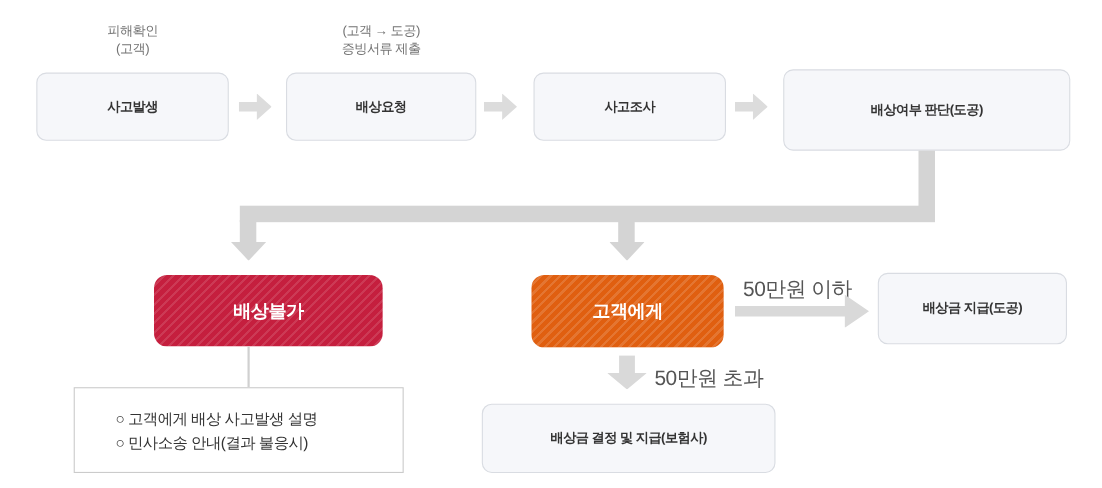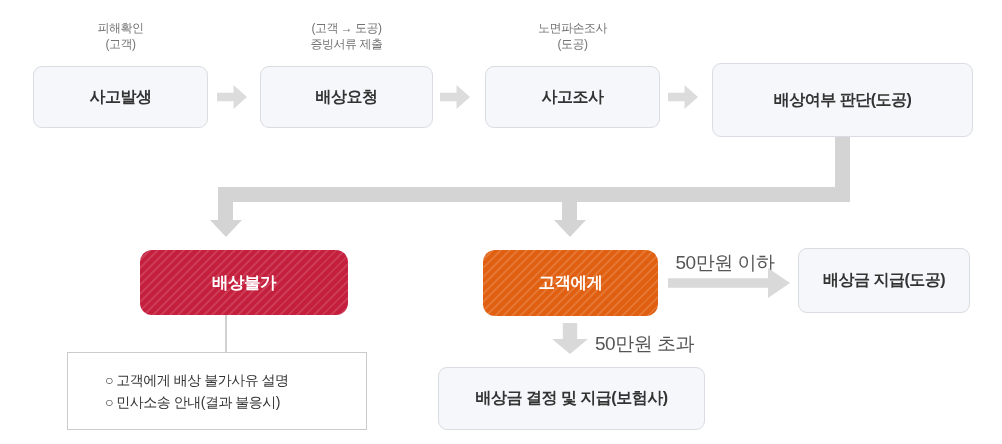--- a/index.html
+++ b/index.html
@@ -6,21 +6,21 @@
   body{font-family:"Liberation Sans","DejaVu Sans",sans-serif;}
   .stage{position:relative;width:1002px;height:444px;background:#ffffff;overflow:hidden;}
 
   
   .pbox{
     position:absolute;
     background:#f6f7fa;
     border:1.5px solid #d9dce2;
     border-radius:9px;
     display:flex;align-items:center;justify-content:center;
-    font-weight:bold;font-size:16px;color:#333;
+    font-weight:bold;font-size:12px;color:#333;
     letter-spacing:-0.5px;
     box-sizing:border-box;
   }
   .caption{
     position:absolute;
     font-size:12px;color:#737373;line-height:1.32;
     text-align:center;letter-spacing:-0.5px;
   }
   
   .arrow-r-sm{
@@ -74,24 +74,20 @@
 <div class="stage">
 
   <div class="caption" style="left:33px;top:21px;width:175px;">
     <div>피해확인</div>
     <div>(고객)</div>
   </div>
   <div class="caption" style="left:260px;top:21px;width:173px;">
     <div>(고객 → 도공)</div>
     <div>증빙서류 제출</div>
   </div>
-  <div class="caption" style="left:485px;top:21px;width:175px;">
-    <div>노면파손조사</div>
-    <div>(도공)</div>
-  </div>
 
   <div class="pbox" style="left:33px;top:66px;width:175px;height:62px;">
     <span>사고발생</span>
   </div>
   <div class="arrow-r-sm" style="left:217px;top:85px;"></div>
 
   <div class="pbox" style="left:260px;top:66px;width:173px;height:62px;">
     <span>배상요청</span>
   </div>
   <div class="arrow-r-sm" style="left:440px;top:85px;"></div>
@@ -126,17 +122,17 @@
   </div>
 
   <div class="arrow-d-sm" style="left:552px;top:323px;"></div>
   <div class="cond-label" style="left:595px;top:331px;">50만원 초과</div>
   <div class="pbox" style="left:438px;top:367px;width:267px;height:63px;">
     <span>배상금 결정 및 지급(보험사)</span>
   </div>
 
   <div class="thin-line" style="left:225px;top:315px;height:37px;"></div>
   <div class="detail-box" style="left:67px;top:352px;width:300px;height:78px;">
-    <div>○ 고객에게 배상 불가사유 설명</div>
+    <div>○ 고객에게 배상 사고발생 설명</div>
     <div>○ 민사소송 안내(결과 불응시)</div>
   </div>
 
 </div>
 
 </body></html>

